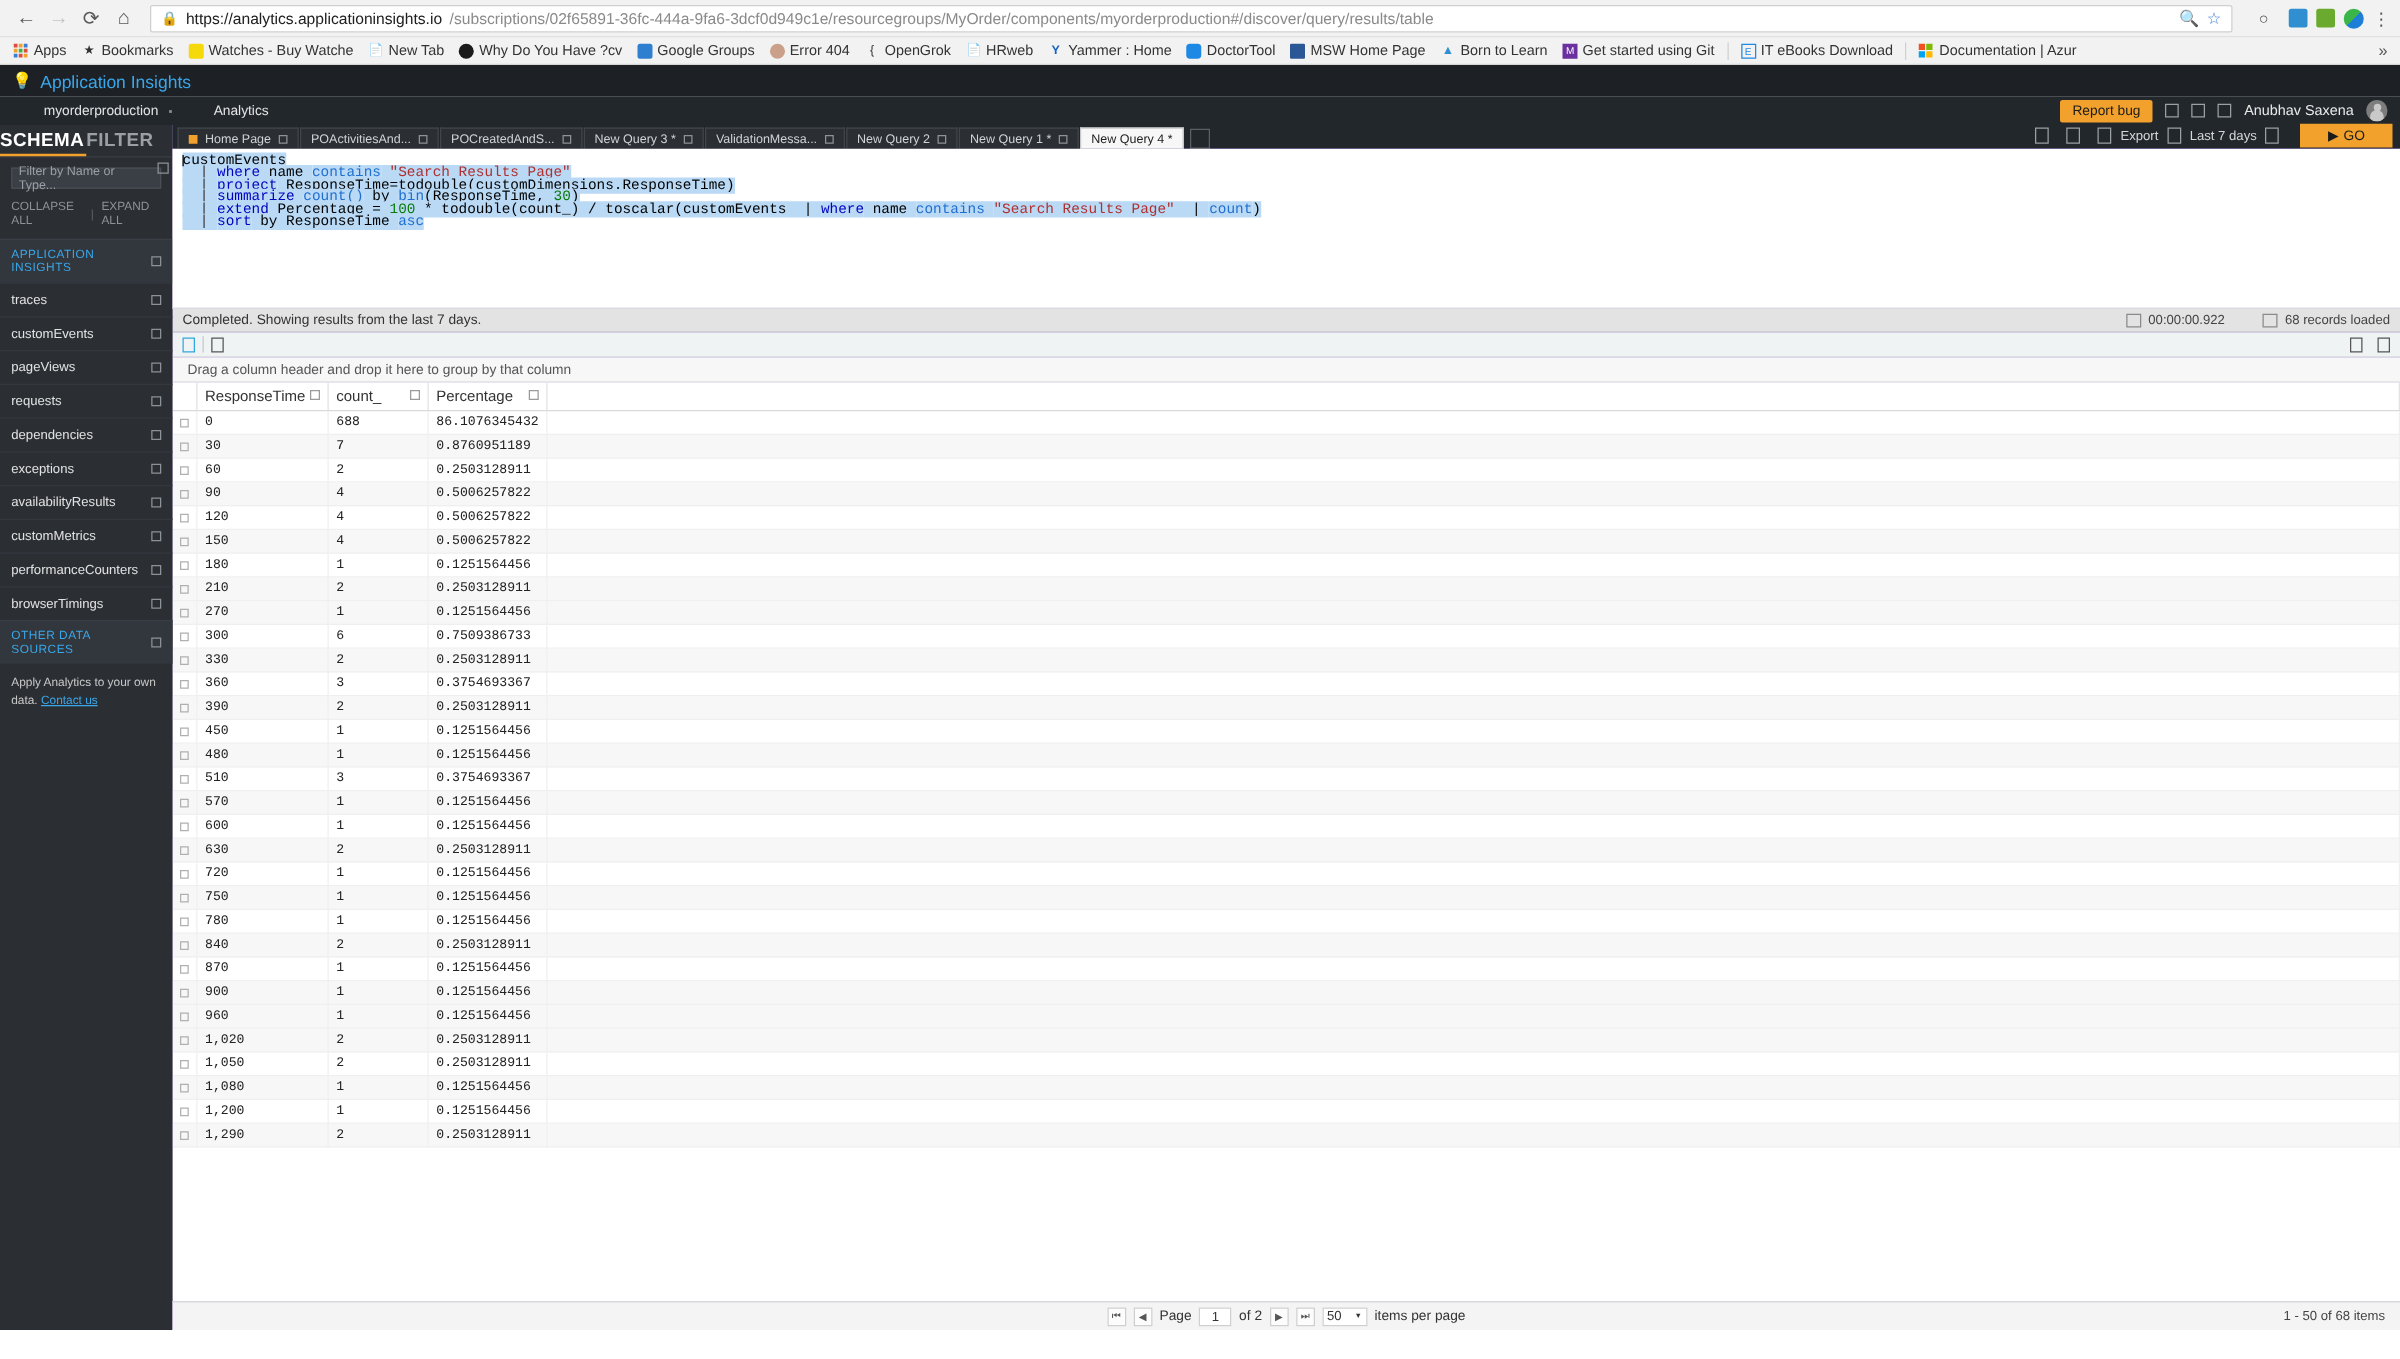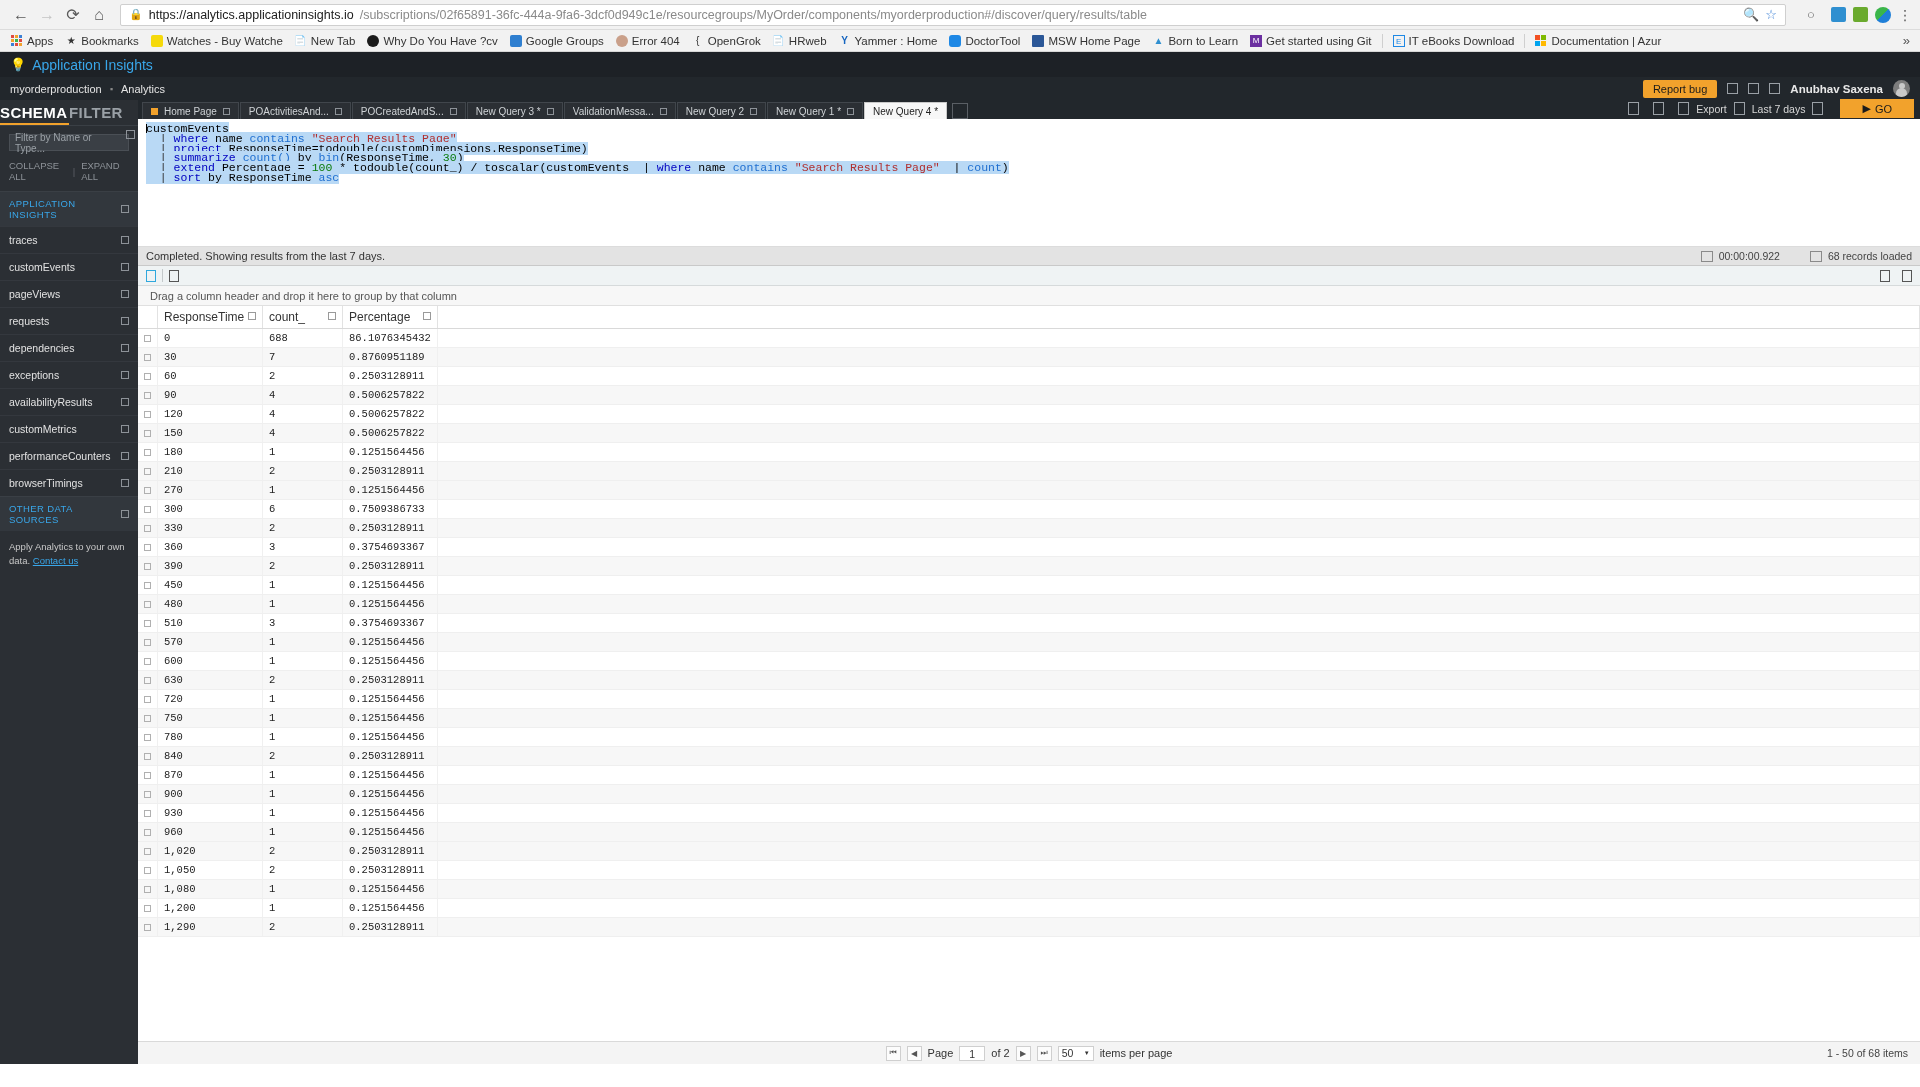--- a/index.html
+++ b/index.html
@@ -59,29 +59,29 @@
     height: 25px; background: #1d2126; display: flex; align-items: center;
     padding: 0 10px; color: #fff; font-size: 12.5px;
   }
   .ai-logo { color: #d6a3f2; font-size: 13px; margin-right: 6px; }
   .ai-title { color: #39a7ea; font-size: 14px; font-weight: 400; }
 
   .app-subbar {
     height: 23px; background: #22272c; display: flex; align-items: center;
     padding: 0 10px; color: #d8d8d8; font-size: 11px; position: relative;
   }
-  .crumb { color: #e4e4e4; }
+  .crumb { color: #e4e4e4; margin-left: 25px; }
   .crumb-sep { margin: 0 8px; color: #8b8b8b; font-size: 9px; }
   .hdr-right { margin-left: auto; display: flex; align-items: center; gap: 10px; }
   .report-bug {
     background: #f2a22c; color: #1b1b1b; font-size: 11px;
     padding: 3px 10px; border-radius: 2px; font-weight: 400;
   }
   .hdr-sq { width: 11px; height: 11px; border: 1px solid #9aa0a6; }
-  .user-name { color: #e8e8e8; font-size: 11.5px; font-weight: bold; }
+  .user-name { color: #e8e8e8; font-size: 11.5px; }
   .user-av {
     width: 17px; height: 17px; border-radius: 50%; background: #7d7d7d;
     position: relative; overflow: hidden;
   }
   .user-av::after {
     content: ""; position: absolute; width: 11px; height: 11px; border-radius: 50%;
     background: #c9c9c9; left: 3px; top: 8px;
   }
   .user-av::before {
     content: ""; position: absolute; width: 6px; height: 6px; border-radius: 50%;
@@ -771,29 +771,20 @@
             </tr>
             <tr class="alt">
               <td class="selcell">
                 <i></i>
               </td>
               <td class="c-rt">900</td>
               <td class="c-ct">1</td>
               <td class="c-pc">0.1251564456</td>
               <td></td>
             </tr>
-            <tr class="">
-              <td class="selcell">
-                <i></i>
-              </td>
-              <td class="c-rt">930</td>
-              <td class="c-ct">1</td>
-              <td class="c-pc">0.1251564456</td>
-              <td></td>
-            </tr>
             <tr class="alt">
               <td class="selcell">
                 <i></i>
               </td>
               <td class="c-rt">960</td>
               <td class="c-ct">1</td>
               <td class="c-pc">0.1251564456</td>
               <td></td>
             </tr>
             <tr class="alt">

